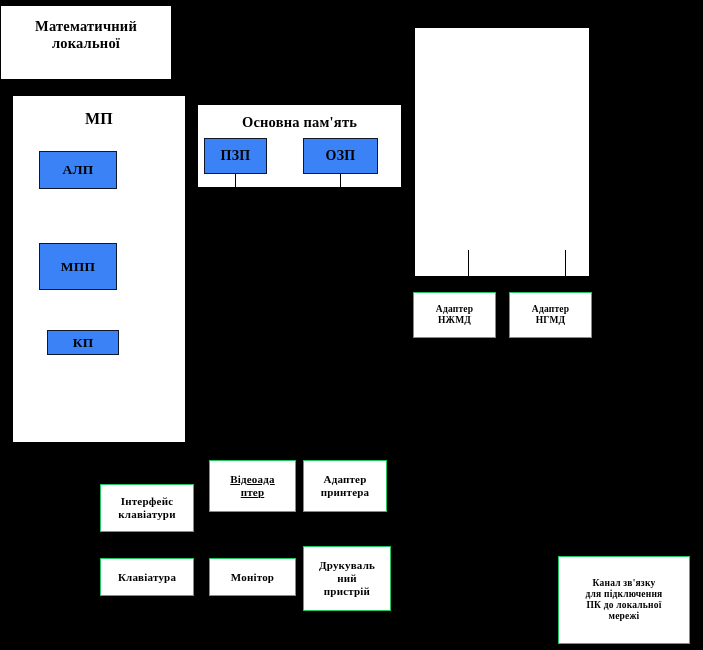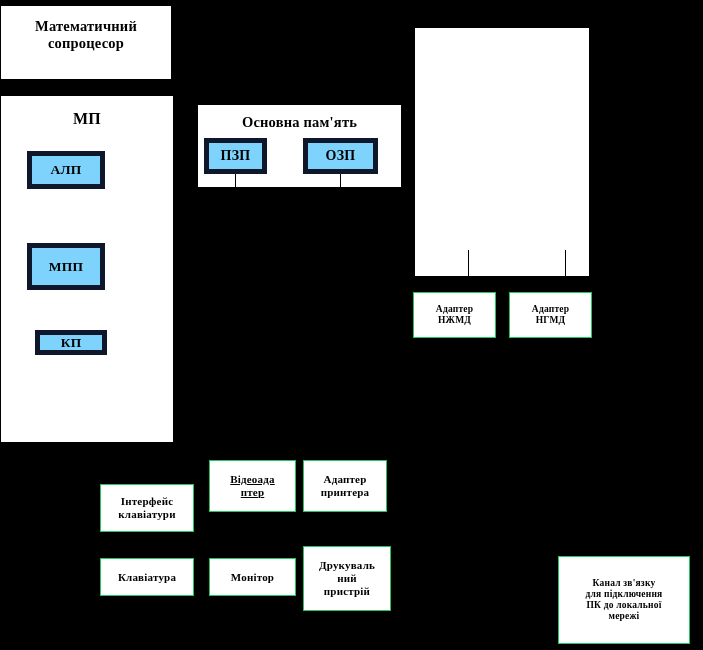--- a/index.html
+++ b/index.html
@@ -45,22 +45,22 @@
     color: #000000;
     line-height: 1.2;
   }
   .t-coproc { font-size: 14.5px; }
   .t-mp     { font-size: 16px; }
   .t-mainmem{ font-size: 14.5px; }
   .t-extmem { font-size: 15px; }
 
   .inner-box {
     position: absolute;
-    background: #7dd3fc;
-    border: 5px solid #0f172a;
+    background: #3b82f6;
+    border: 1px solid #0f172a;
     box-sizing: border-box;
     display: flex;
     align-items: center;
     justify-content: center;
     font-weight: bold;
     color: #000000;
   }
 
   .f13 { font-size: 13.5px; }
   .f14 { font-size: 14px; }
@@ -89,24 +89,24 @@
   }
   .multiline { white-space: pre-line; }
 </style>
 </head>
 <body>
 
 <div id="canvas">
 
   <div class="box container-box" style="left:0px; top:5px; width:172px; height:75px;">
     <div class="container-title t-coproc multiline" style="top:12px;">Математичний
-сопроцесор</div>
+локальної</div>
   </div>
 
-  <div class="box container-box" style="left:0px; top:95px; width:174px; height:348px;">
+  <div class="box container-box" style="left:12px; top:95px; width:174px; height:348px;">
     <div class="container-title t-mp" style="top:13px;">МП</div>
 
     <div class="inner-box f13" style="left:26px; top:55px; width:78px; height:38px;">АЛП</div>
 
     <div class="inner-box f13" style="left:26px; top:147px; width:78px; height:47px;">МПП</div>
 
     <div class="inner-box f13" style="left:26px; top:234px; width:72px; height:25px;margin-left:8px;">КП</div>
   </div>
 
   <div class="box container-box" style="left:197px; top:104px; width:205px; height:84px;">

